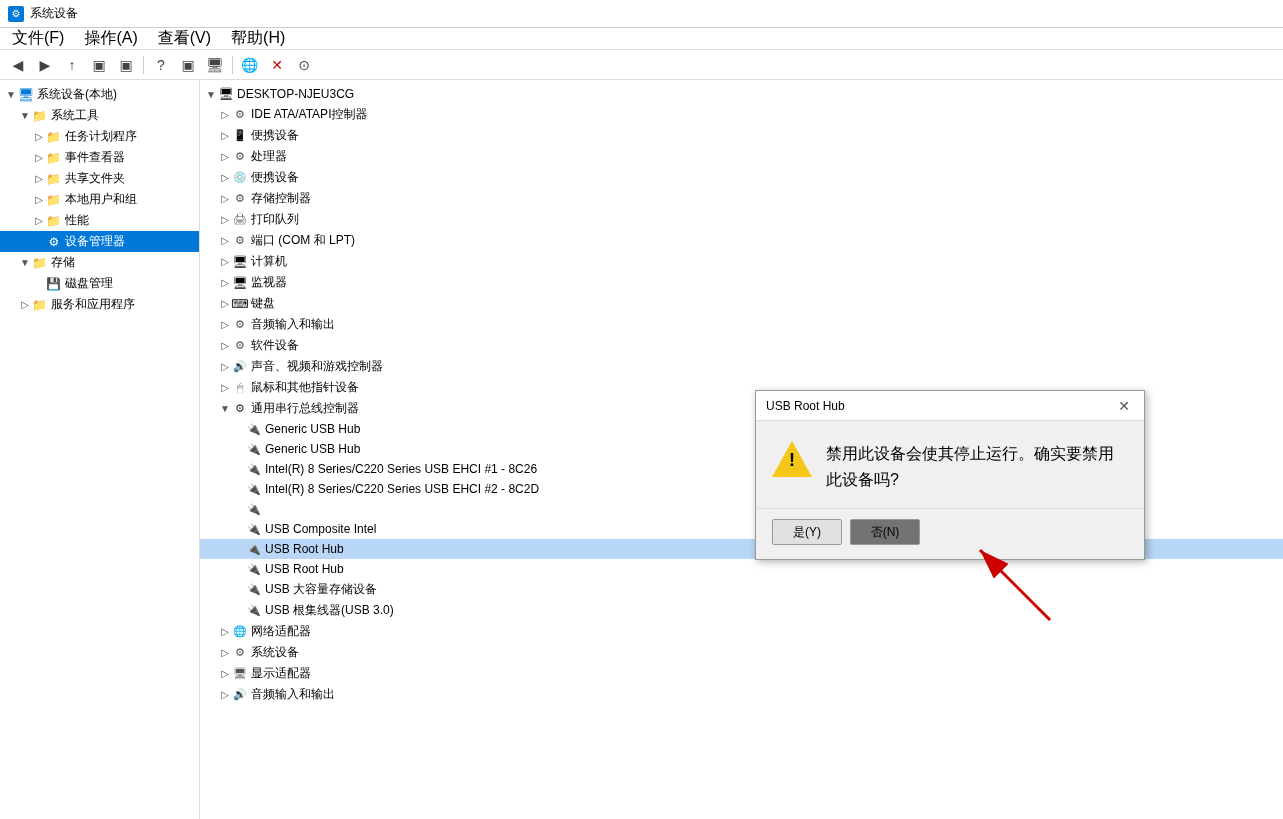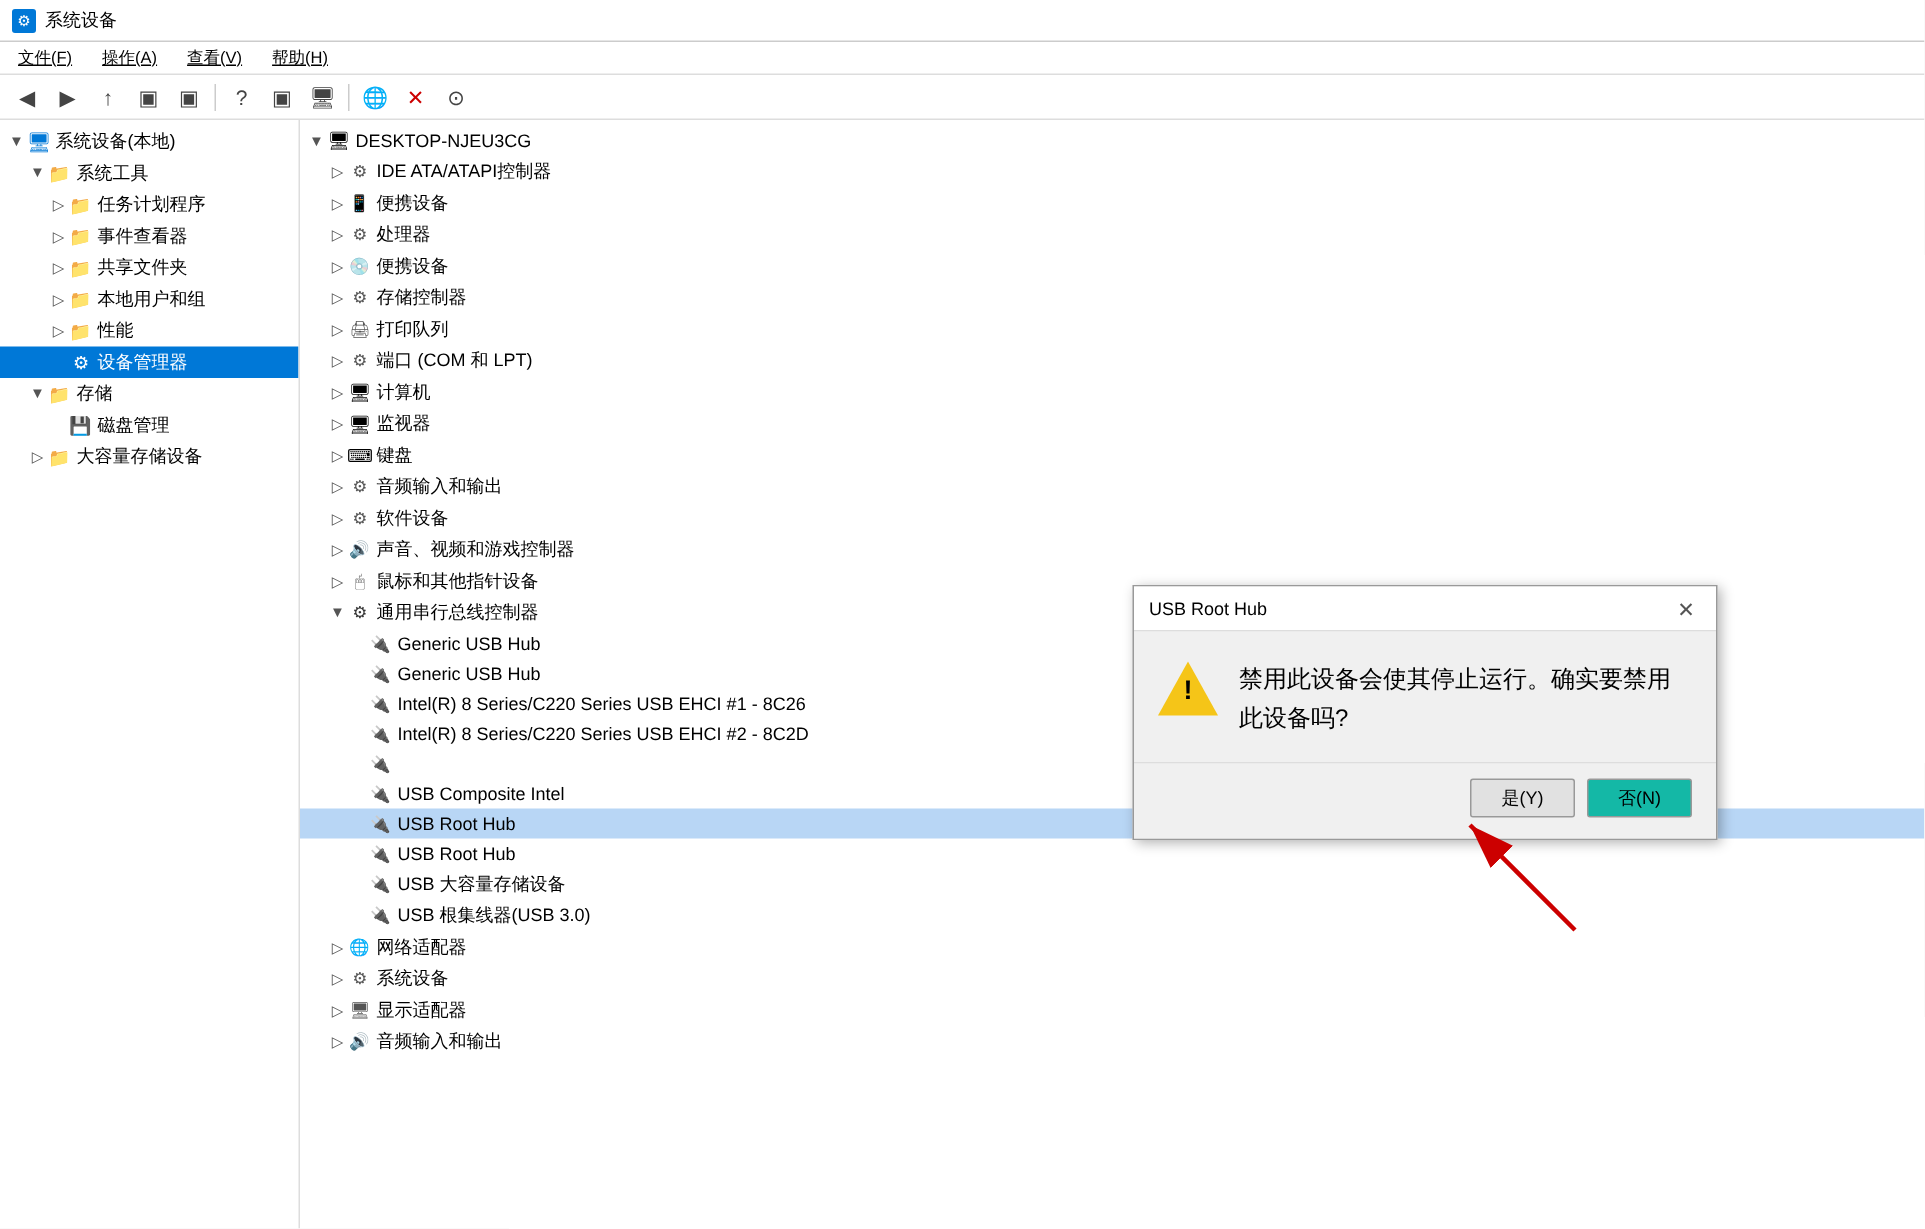--- a/index.html
+++ b/index.html
@@ -42,23 +42,22 @@
       border-bottom: 1px solid #ddd;
       padding: 2px 4px;
       display: flex;
       align-items: center;
       gap: 4px;
       height: 22px;
     }
     .menu-item {
       padding: 2px 8px;
       cursor: pointer;
-      font-size: 11px;
-      color: #000;
-      text-decoration: underline;
+      font-size: 16px;
+      color: #000;
     }
 
     
     .toolbar {
       background: #fff;
       border-bottom: 1px solid #ddd;
       padding: 3px 6px;
       display: flex;
       align-items: center;
       gap: 3px;
@@ -208,30 +207,29 @@
       line-height: 1;
     }
     .dialog-message {
       font-size: 16px;
       color: #000;
       line-height: 1.6;
     }
     .dialog-buttons {
       padding: 10px 16px 14px 16px;
       display: flex;
-      justify-content: flex-end;
       gap: 8px;
       background: #f0f0f0;
     }
     .dialog-btn {
       min-width: 70px;
       height: 26px;
       padding: 0 12px;
       border: 1px solid #999;
-      background: #14b8a6;
+      background: #737373;
       cursor: pointer;
       font-size: 12px;
       color: #000;
       display: flex; align-items: center; justify-content: center;
       border-radius: 2px;
     }
     .dialog-btn.primary { background: #e1e1e1; }
 
     
     .red-arrow {
@@ -334,21 +332,21 @@
     </div>
     <div class="tree-item indent2">
       <span class="expander"> </span>
       <span class="icon icon-folder">💾</span>
       <span class="label">磁盘管理</span>
     </div>
 
     <div class="tree-item indent1">
       <span class="expander">▷</span>
       <span class="icon icon-folder">📁</span>
-      <span class="label">大容量存储设备</span>
+      <span class="label">服务和应用程序</span>
     </div>
   </div>
 
   <div class="right-panel">
 
     <div class="tree-item">
       <span class="expander">▼</span>
       <span class="icon">🖥</span>
       <span class="label">DESKTOP-NJEU3CG</span>
     </div>

